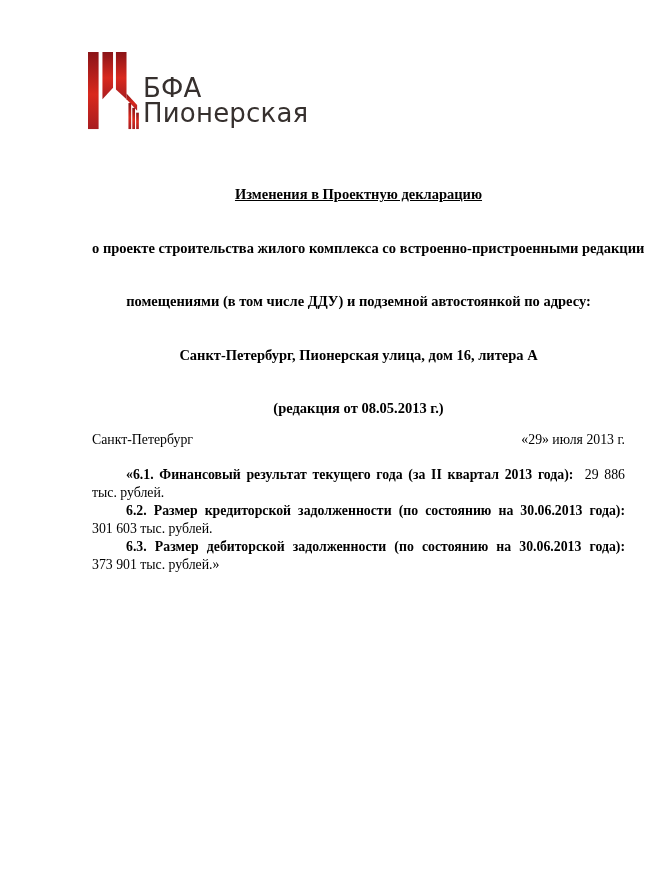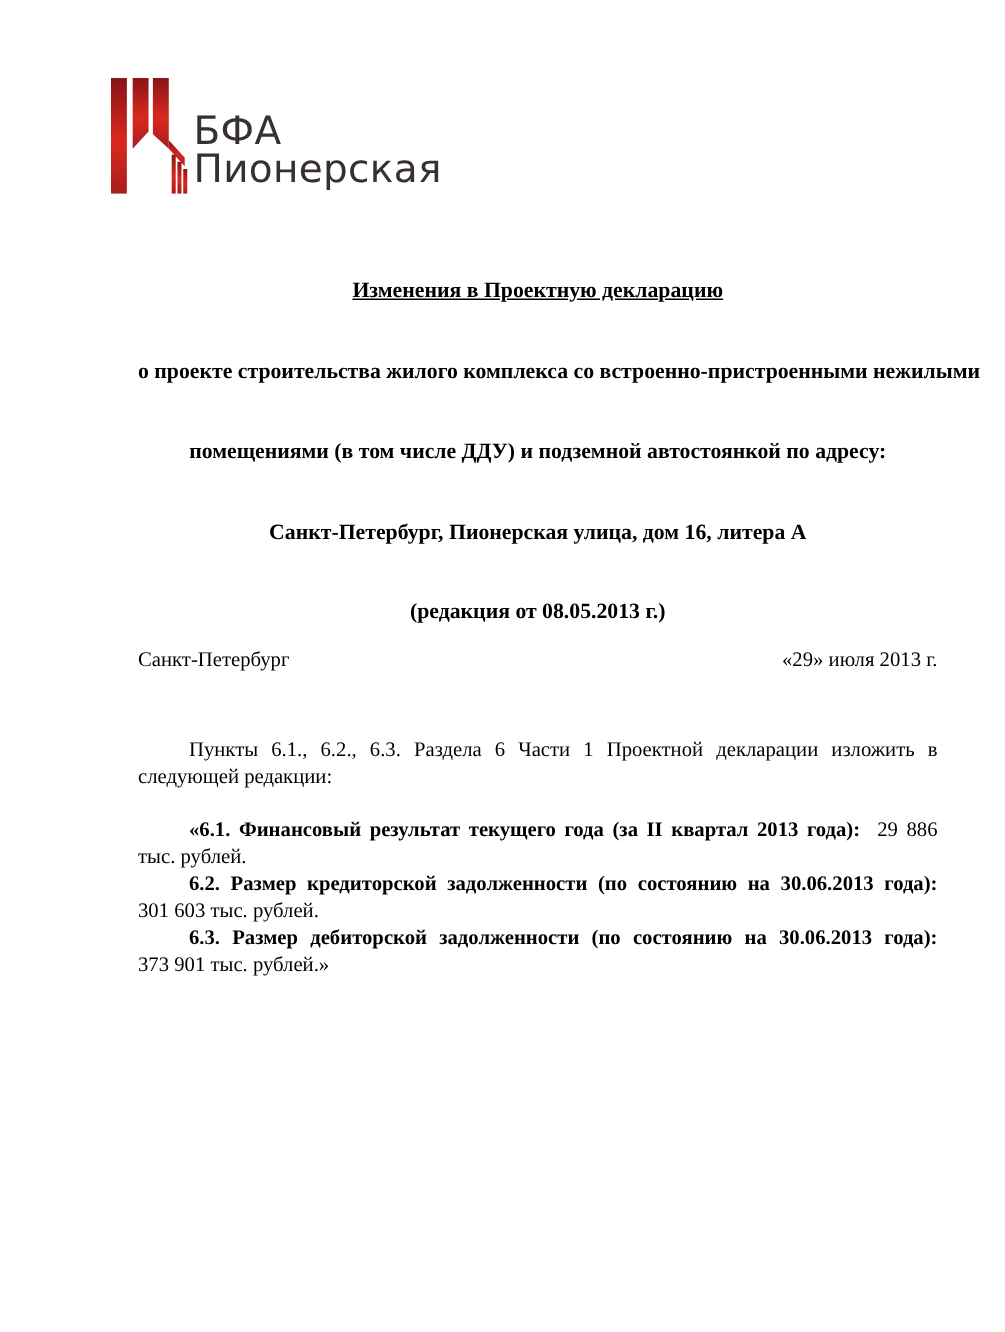--- a/index.html
+++ b/index.html
@@ -13,21 +13,21 @@
     height: 888px;
     background: #ffffff;
     font-family: "Liberation Serif", serif;
     color: #000000;
     overflow: hidden;
   }
 
   
   .logo {
     position: absolute;
-    left: 74px;
+    left: 88px;
     top: 52px;
     display: flex;
     align-items: flex-end;
   }
   .logo-mark svg { display: block; }
   .logo-text {
     display: flex;
     flex-direction: column;
     margin-left: 3px;
     margin-bottom: 5px;
@@ -104,32 +104,31 @@
     <span class="logo-text">
       <span>БФА</span>
       <span>Пионерская</span>
     </span>
   </header>
 
   <div class="content">
 
     <section class="title-block">
       <div class="title-line underline">Изменения в Проектную декларацию</div>
-      <div class="title-line">о проекте строительства жилого комплекса со встроенно-пристроенными нежилыми</div>
+      <div class="title-line">о проекте строительства жилого комплекса со встроенно-пристроенными редакции</div>
       <div class="title-line">помещениями (в том числе ДДУ) и подземной автостоянкой по адресу:</div>
       <div class="title-line">Санкт-Петербург, Пионерская улица, дом 16, литера А</div>
       <div class="title-line">(редакция от 08.05.2013 г.)</div>
     </section>
 
     <div class="date-row">
       <span>Санкт-Петербург</span>
       <span>«29» июля 2013 г.</span>
     </div>
 
-    <p class="para intro">Пункты 6.1., 6.2., 6.3. Раздела 6 Части 1 Проектной декларации изложить в следующей редакции:</p>
 
     <div class="items">
       <p class="para item"><b>«6.1. Финансовый результат текущего года (за II квартал 2013 года):</b><span> &nbsp;29&nbsp;886 тыс. рублей.</span></p>
       <p class="para item"><b>6.2. Размер кредиторской задолженности (по состоянию на 30.06.2013 года):</b><span> 301&nbsp;603 тыс. рублей.</span></p>
       <p class="para item"><b>6.3. Размер дебиторской задолженности (по состоянию на 30.06.2013 года):</b><span> 373&nbsp;901 тыс. рублей.»</span></p>
     </div>
 
   </div>
 
 </div>

